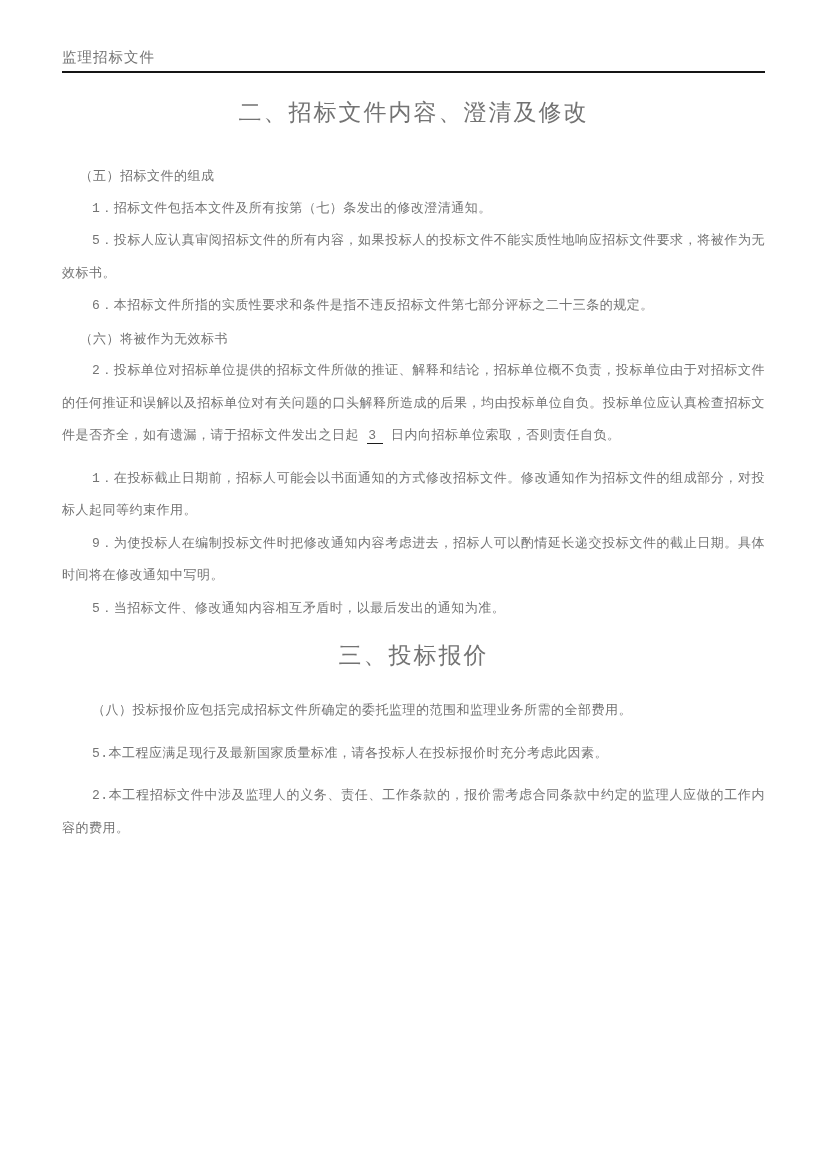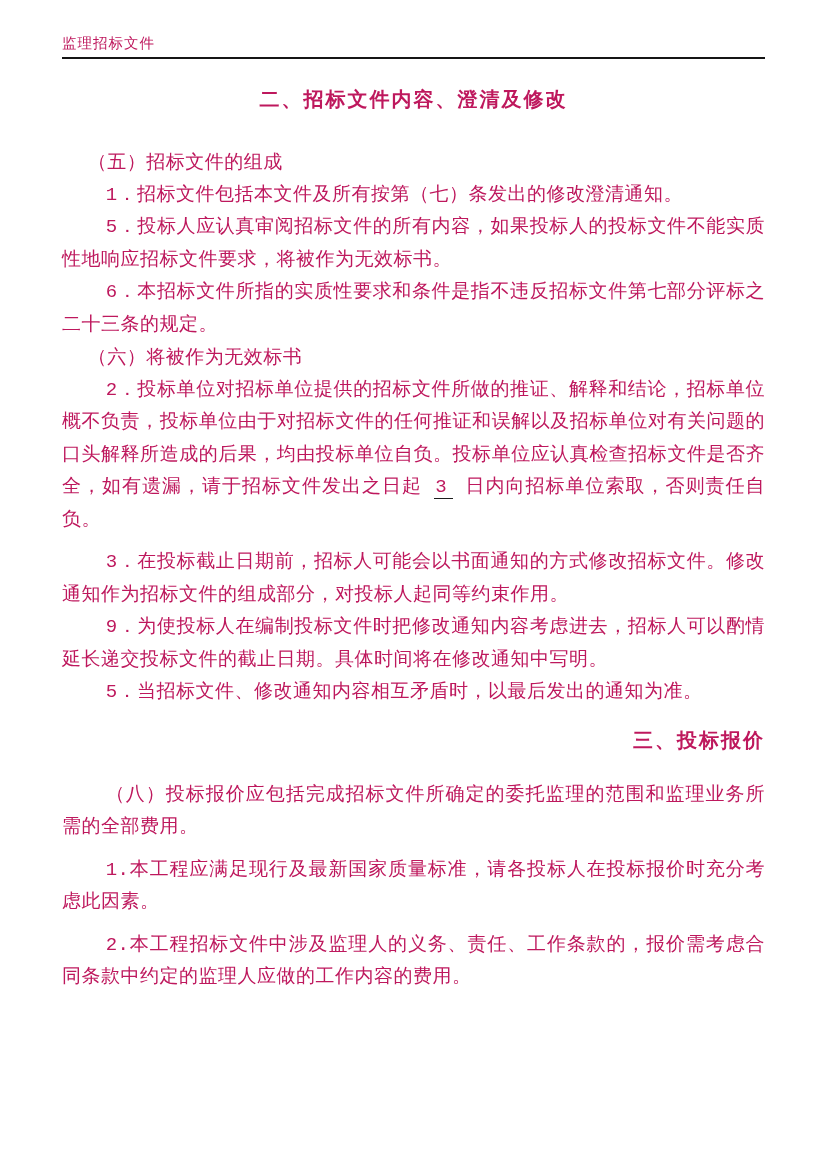--- a/index.html
+++ b/index.html
@@ -2,44 +2,44 @@
 <html lang="zh"><head>
 <meta charset="utf-8">
 <style>
   html,body { margin:0; padding:0; background:#ffffff; }
   .page {
     position:relative;
     width:827px; height:1038px;
     margin:0 auto;
     background:#ffffff;
     box-sizing:border-box;
-    padding:34px 62px 0 62px;
+    padding:48px 62px 0 62px;
     font-family:"Liberation Serif","DejaVu Serif",serif;
-    color:#be185d;
+    color:#737373;
     overflow:hidden;
   }
   .doc-header {
     font-size:14.5px;
     line-height:18px;
     padding-bottom:5px;
     border-bottom:2.5px solid #151515;
     letter-spacing:1px;
   }
   .sec-title {
-    font-size:20px;
-    font-weight:bold;
+    font-size:23px;
+    font-weight:normal;
     text-align:center;
     letter-spacing:2px;
     margin:25px 0 32px 0;
     line-height:30px;
   }
-  .section + .section .sec-title { margin:16px 0 24px 0;text-align:right; }
+  .section + .section .sec-title { margin:16px 0 24px 0; }
   .para {
     margin:0;
-    font-size:19px;
+    font-size:13px;
     line-height:32.5px;
     text-align:justify;
     letter-spacing:0.5px;
   }
   .p-subhead { text-indent:1.35em; }
   .p-item    { text-indent:2.3em;font-family:Liberation Mono, monospace; }
   .gap       { margin-top:10px; }
   .num-u {
     border-bottom:1.5px solid #1c1c1c;
     padding:0 6px 0 1px;
@@ -52,24 +52,24 @@
   <div class="doc-header">监理招标文件</div>
   <main id="doc-body">
       <section class="section">
         <h1 class="sec-title">二、招标文件内容、澄清及修改</h1>
         <p class="para p-subhead">（五）招标文件的组成</p>
         <p class="para p-item">1．招标文件包括本文件及所有按第（七）条发出的修改澄清通知。</p>
         <p class="para p-item">5．投标人应认真审阅招标文件的所有内容，如果投标人的投标文件不能实质性地响应招标文件要求，将被作为无效标书。</p>
         <p class="para p-item">6．本招标文件所指的实质性要求和条件是指不违反招标文件第七部分评标之二十三条的规定。</p>
         <p class="para p-subhead">（六）将被作为无效标书</p>
         <p class="para p-item">2．投标单位对招标单位提供的招标文件所做的推证、解释和结论，招标单位概不负责，投标单位由于对招标文件的任何推证和误解以及招标单位对有关问题的口头解释所造成的后果，均由投标单位自负。投标单位应认真检查招标文件是否齐全，如有遗漏，请于招标文件发出之日起 <span class="num-u">3</span> 日内向招标单位索取，否则责任自负。</p>
-        <p class="para p-item gap">3．在投标截止日期前，招标人可能会以书面通知的方式修改招标文件。修改通知作为招标文件的组成部分，对投标人起同等约束作用。</p>
+        <p class="para p-item gap">1．在投标截止日期前，招标人可能会以书面通知的方式修改招标文件。修改通知作为招标文件的组成部分，对投标人起同等约束作用。</p>
         <p class="para p-item">9．为使投标人在编制投标文件时把修改通知内容考虑进去，招标人可以酌情延长递交投标文件的截止日期。具体时间将在修改通知中写明。</p>
         <p class="para p-item">5．当招标文件、修改通知内容相互矛盾时，以最后发出的通知为准。</p>
       </section>
       <section class="section">
         <h1 class="sec-title">三、投标报价</h1>
         <p class="para p-item gap">（八）投标报价应包括完成招标文件所确定的委托监理的范围和监理业务所需的全部费用。</p>
-        <p class="para p-item gap">1.本工程应满足现行及最新国家质量标准，请各投标人在投标报价时充分考虑此因素。</p>
+        <p class="para p-item gap">5.本工程应满足现行及最新国家质量标准，请各投标人在投标报价时充分考虑此因素。</p>
         <p class="para p-item gap">2.本工程招标文件中涉及监理人的义务、责任、工作条款的，报价需考虑合同条款中约定的监理人应做的工作内容的费用。</p>
       </section>
     </main>
 </div>
 
 </body></html>

